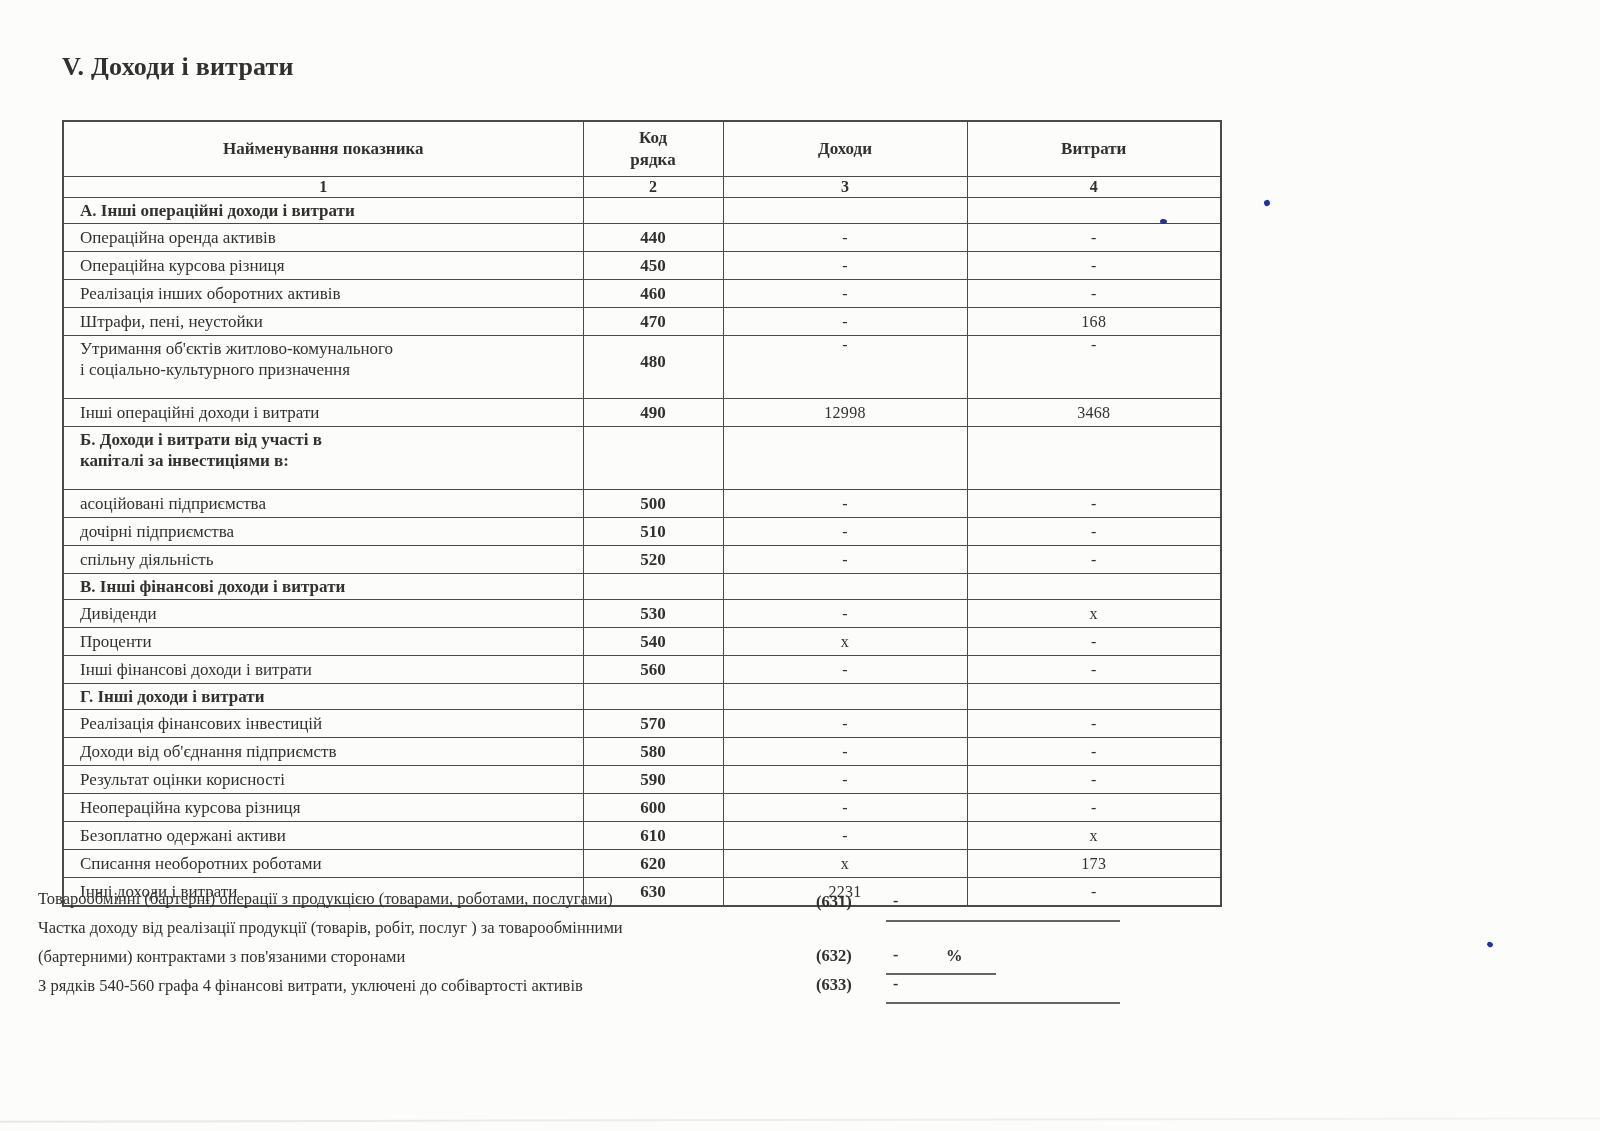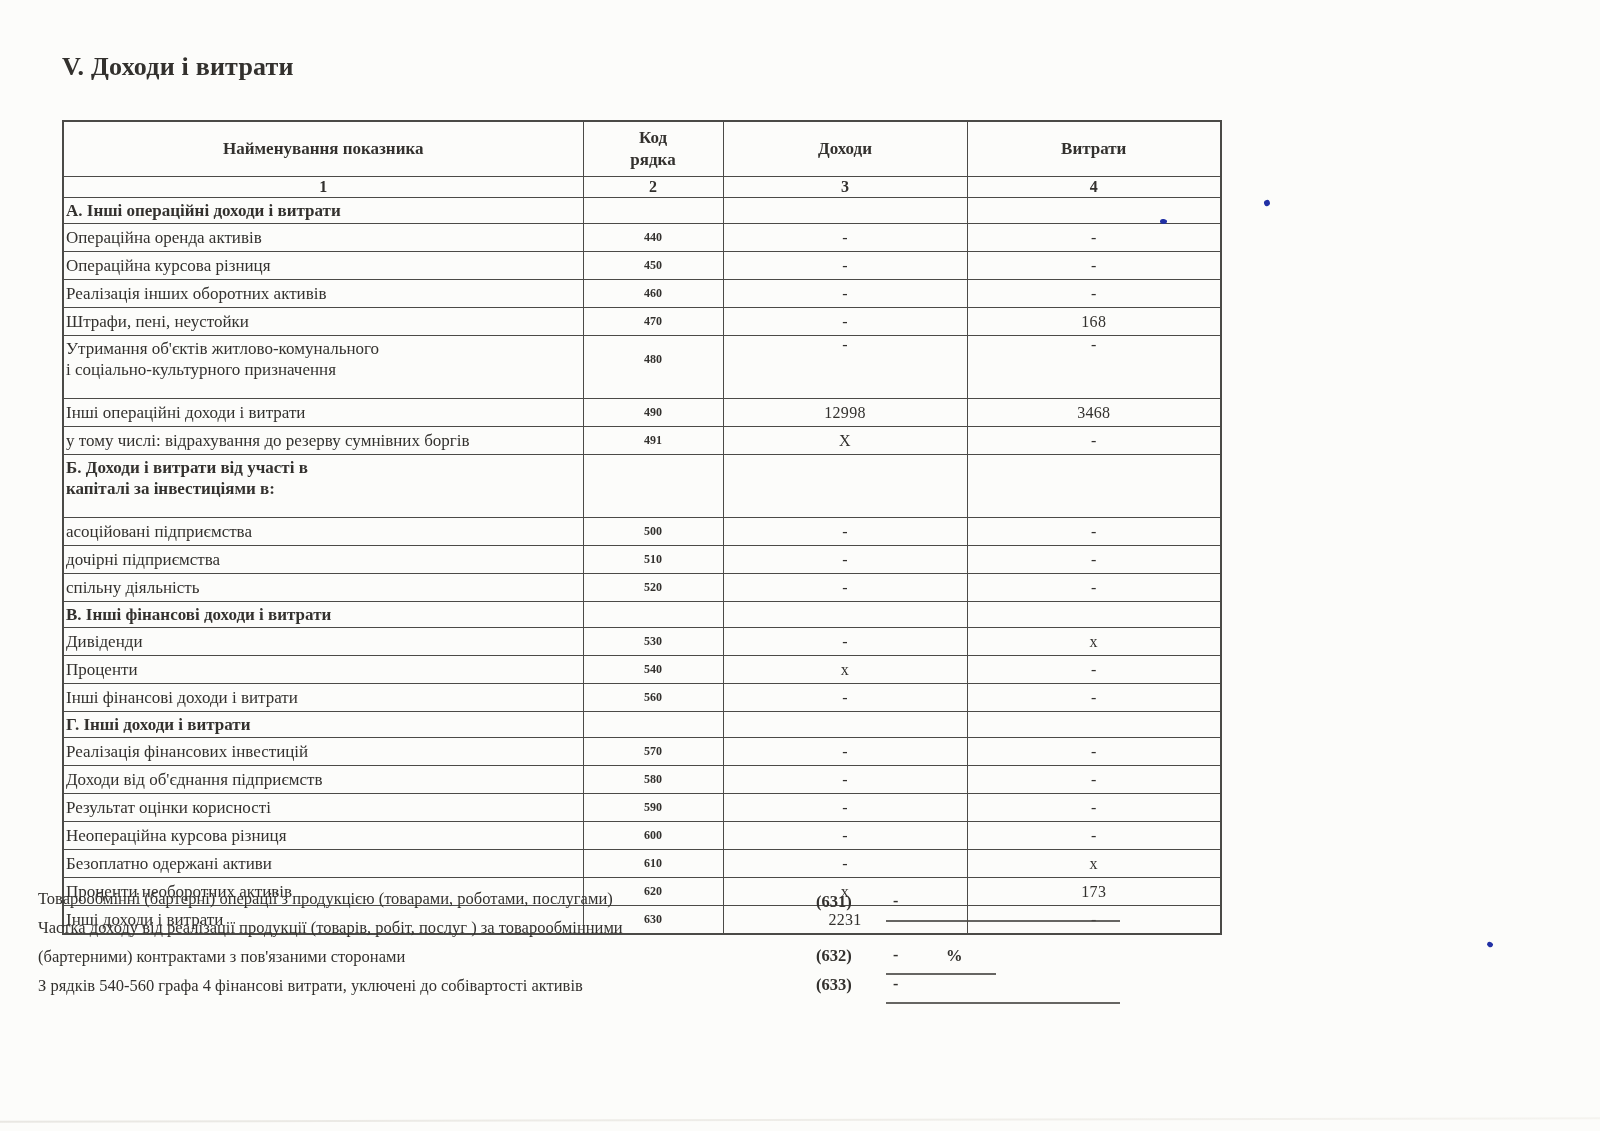--- a/index.html
+++ b/index.html
@@ -37,26 +37,26 @@
     overflow:hidden;
   }
   thead tr.main th{height:54px;font-weight:bold;font-size:17px;text-align:center;vertical-align:middle;}
   thead tr.nums th{height:20px;font-weight:bold;font-size:16px;text-align:center;vertical-align:middle;}
   thead .code-head div{line-height:22px;}
 
   tbody tr.data td{height:27px;}
   tbody tr.section td{height:25px;}
   tbody tr.tall td{height:46px;vertical-align:top;}
   tbody td.c-name{
-    font-size:17px;padding-left:2px;text-align:left;vertical-align:middle;
+    font-size:17px;padding-left:16px;text-align:left;vertical-align:middle;
     line-height:21px;
   }
   tbody tr.tall td.c-name{padding-top:2px;}
   tbody tr.section td.c-name{font-weight:bold;}
-  tbody td.c-code{font-weight:bold;font-size:12px;text-align:center;vertical-align:middle;}
+  tbody td.c-code{font-weight:bold;font-size:17px;text-align:center;vertical-align:middle;}
   tbody tr.tall td.c-code{padding-top:16px;}
   tbody td.c-val{font-size:16px;text-align:center;vertical-align:middle;letter-spacing:.3px;}
 
   .footnotes{
     position:absolute;left:38px;top:884px;width:790px;
     font-size:16.5px;line-height:29px;
   }
   .fn-ref-code{
     position:absolute;font-weight:bold;font-size:16.5px;width:60px;text-align:left;
   }
@@ -175,28 +175,20 @@
           <td class="c-val">-</td>
         </tr>
         <tr class="data">
           <td class="c-name">
             <div>Інші операційні доходи і витрати</div>
           </td>
           <td class="c-code">490</td>
           <td class="c-val">12998</td>
           <td class="c-val">3468</td>
         </tr>
-        <tr class="data">
-          <td class="c-name">
-            <div>у тому числі: відрахування до резерву сумнівних боргів</div>
-          </td>
-          <td class="c-code">491</td>
-          <td class="c-val">X</td>
-          <td class="c-val">-</td>
-        </tr>
         <tr class="section tall">
           <td class="c-name">
             <div>Б. Доходи і витрати від участі в</div>
             <div>капіталі за інвестиціями в:</div>
           </td>
           <td class="c-code"></td>
           <td class="c-val"></td>
           <td class="c-val"></td>
         </tr>
         <tr class="data">
@@ -298,21 +290,21 @@
         <tr class="data">
           <td class="c-name">
             <div>Безоплатно одержані активи</div>
           </td>
           <td class="c-code">610</td>
           <td class="c-val">-</td>
           <td class="c-val">x</td>
         </tr>
         <tr class="data">
           <td class="c-name">
-            <div>Проценти необоротних активів</div>
+            <div>Списання необоротних роботами</div>
           </td>
           <td class="c-code">620</td>
           <td class="c-val">x</td>
           <td class="c-val">173</td>
         </tr>
         <tr class="data">
           <td class="c-name">
             <div>Інші доходи і витрати</div>
           </td>
           <td class="c-code">630</td>

